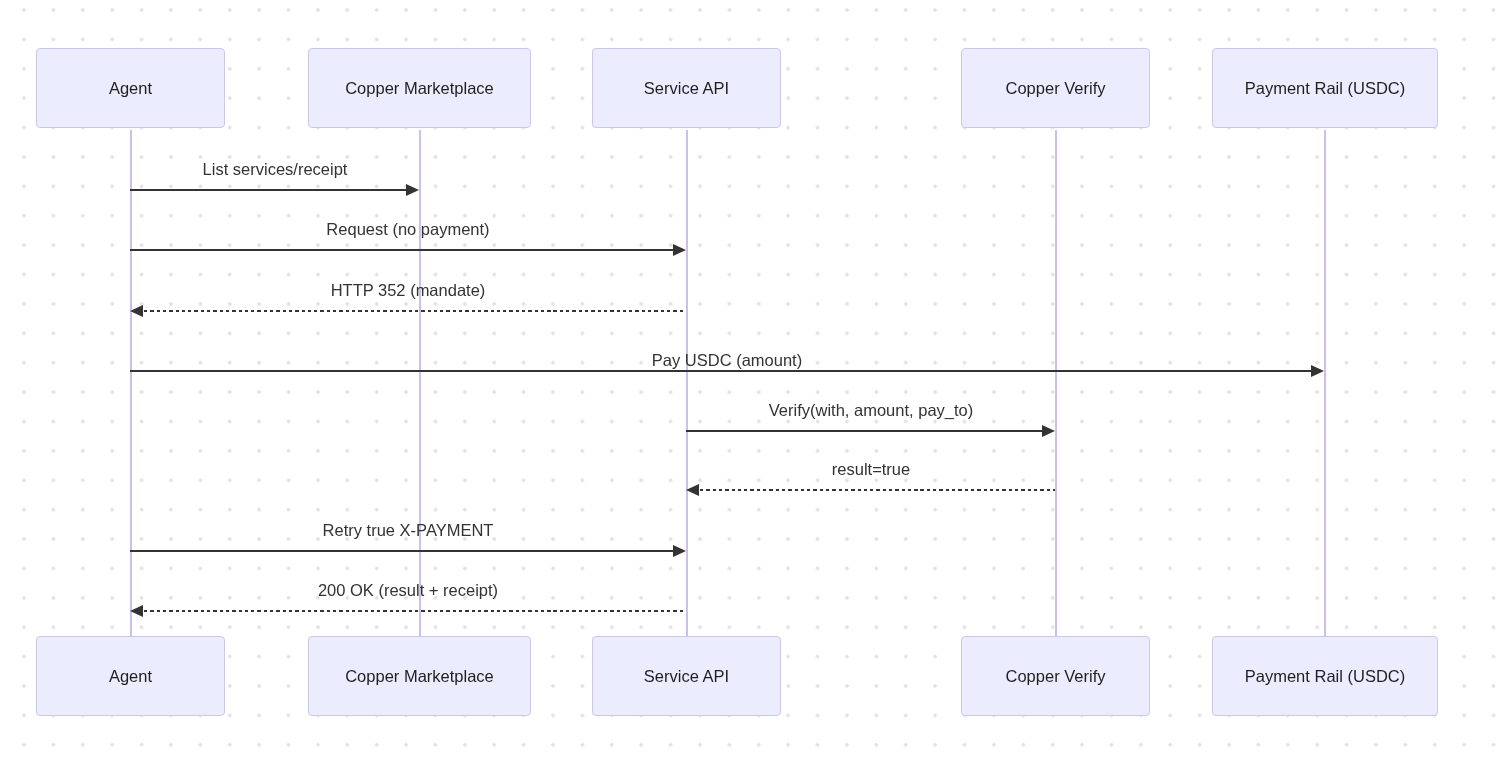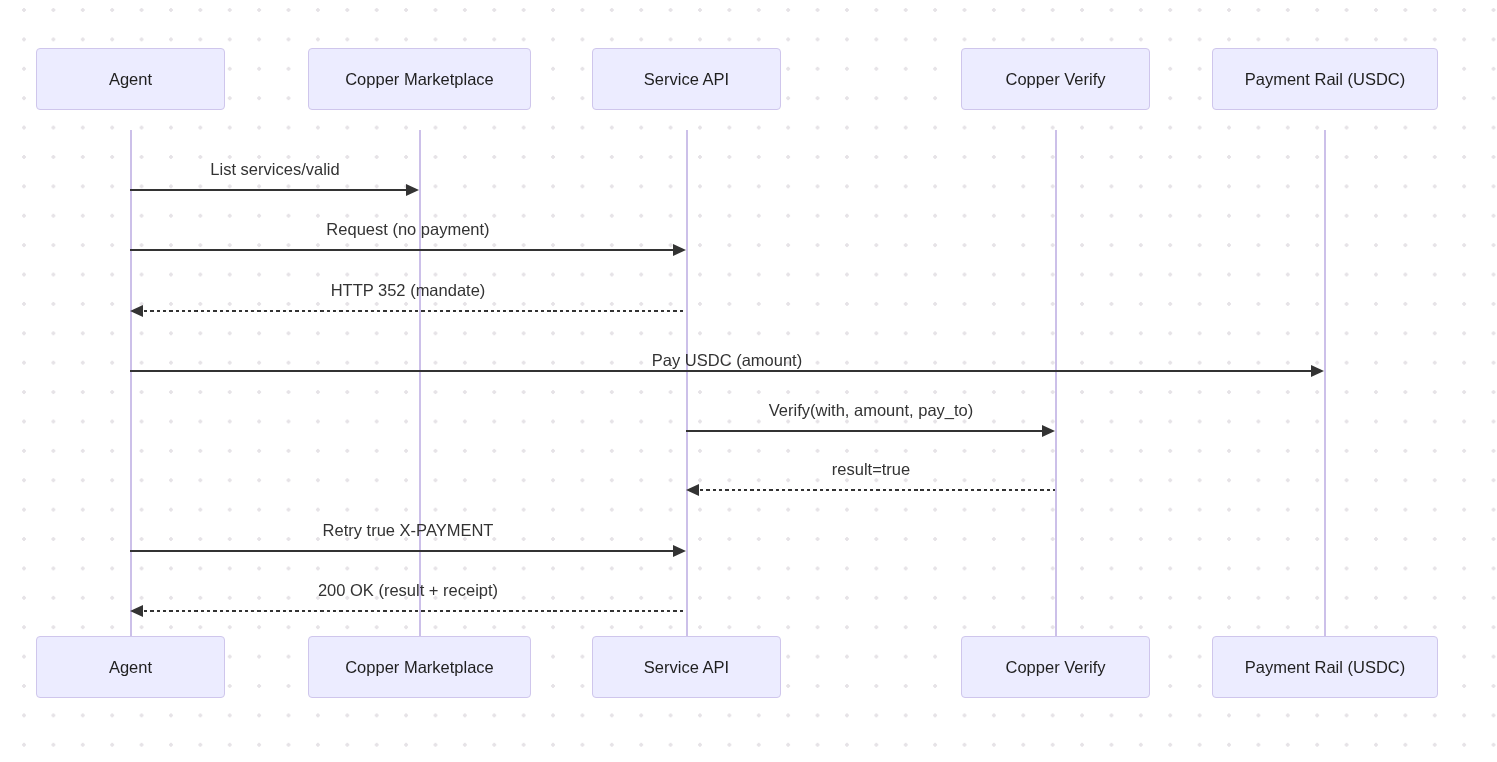--- a/index.html
+++ b/index.html
@@ -10,21 +10,21 @@
     background-color: #ffffff;
     background-image: radial-gradient(circle, #e6e3e7 1.6px, rgba(0,0,0,0) 1.7px);
     background-size: 29.4px 29.4px;
     background-position: 9.3px -4.7px;
     overflow: hidden;
     font-family: "Liberation Sans", "DejaVu Sans", sans-serif;
     color: #333333;
   }
   .actor {
     position: absolute;
-    height: 62px;
+    height: 80px;
     background: #ECECFF;
     border: 1px solid #cfc6ec;
     border-radius: 4px;
     display: flex;
     align-items: center;
     justify-content: center;
     font-size: 16.5px;
     color: #1f1f1f;
     box-sizing: border-box;
   }
@@ -71,21 +71,21 @@
   <div class="lifeline" style="left:685.5px"></div>
   <div class="lifeline" style="left:1054.5px"></div>
   <div class="lifeline" style="left:1324px"></div>
 
   <div class="actor" style="left:36px;  top:48px; width:189px">Agent</div>
   <div class="actor" style="left:308px; top:48px; width:223px">Copper Marketplace</div>
   <div class="actor" style="left:592px; top:48px; width:189px">Service API</div>
   <div class="actor" style="left:961px; top:48px; width:189px">Copper Verify</div>
   <div class="actor" style="left:1212px;top:48px; width:226px">Payment Rail (USDC)</div>
 
-  <div class="msg-label" style="left:275px; top:159px">List services/valid</div>
+  <div class="msg-label" style="left:275px; top:159px">List services/receipt</div>
   <div class="msg-line" style="left:130px; top:189px; width:279px"></div>
   <div class="ah r" style="left:406px; top:184px"></div>
 
   <div class="msg-label" style="left:408px; top:219px">Request (no payment)</div>
   <div class="msg-line" style="left:130px; top:249px; width:546px"></div>
   <div class="ah r" style="left:673px; top:244px"></div>
 
   <div class="msg-label" style="left:408px; top:280px">HTTP 352 (mandate)</div>
   <div class="ah l" style="left:130px; top:305px"></div>
   <div class="msg-line dashed" style="left:144px; top:310px; width:542px"></div>

